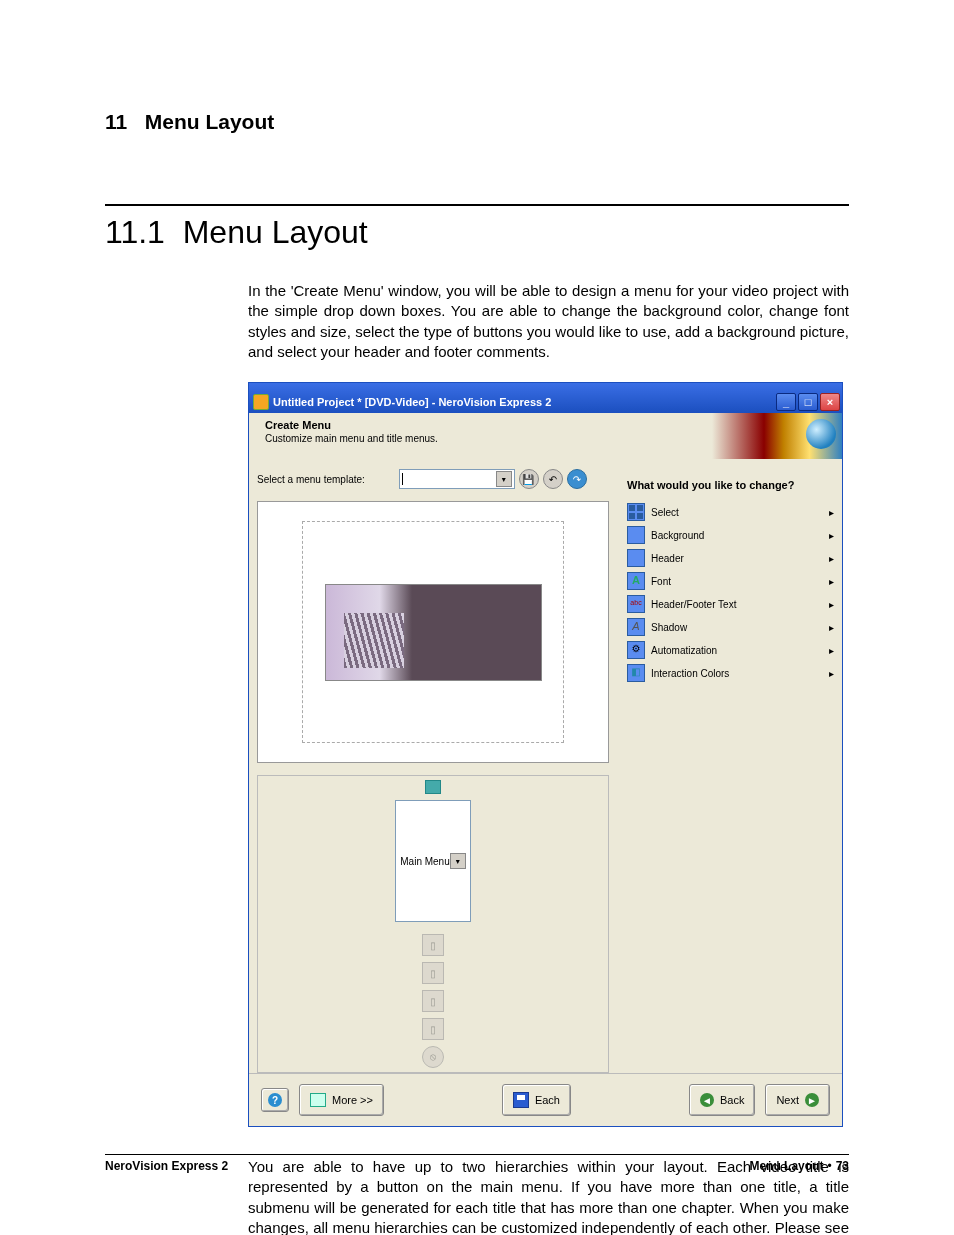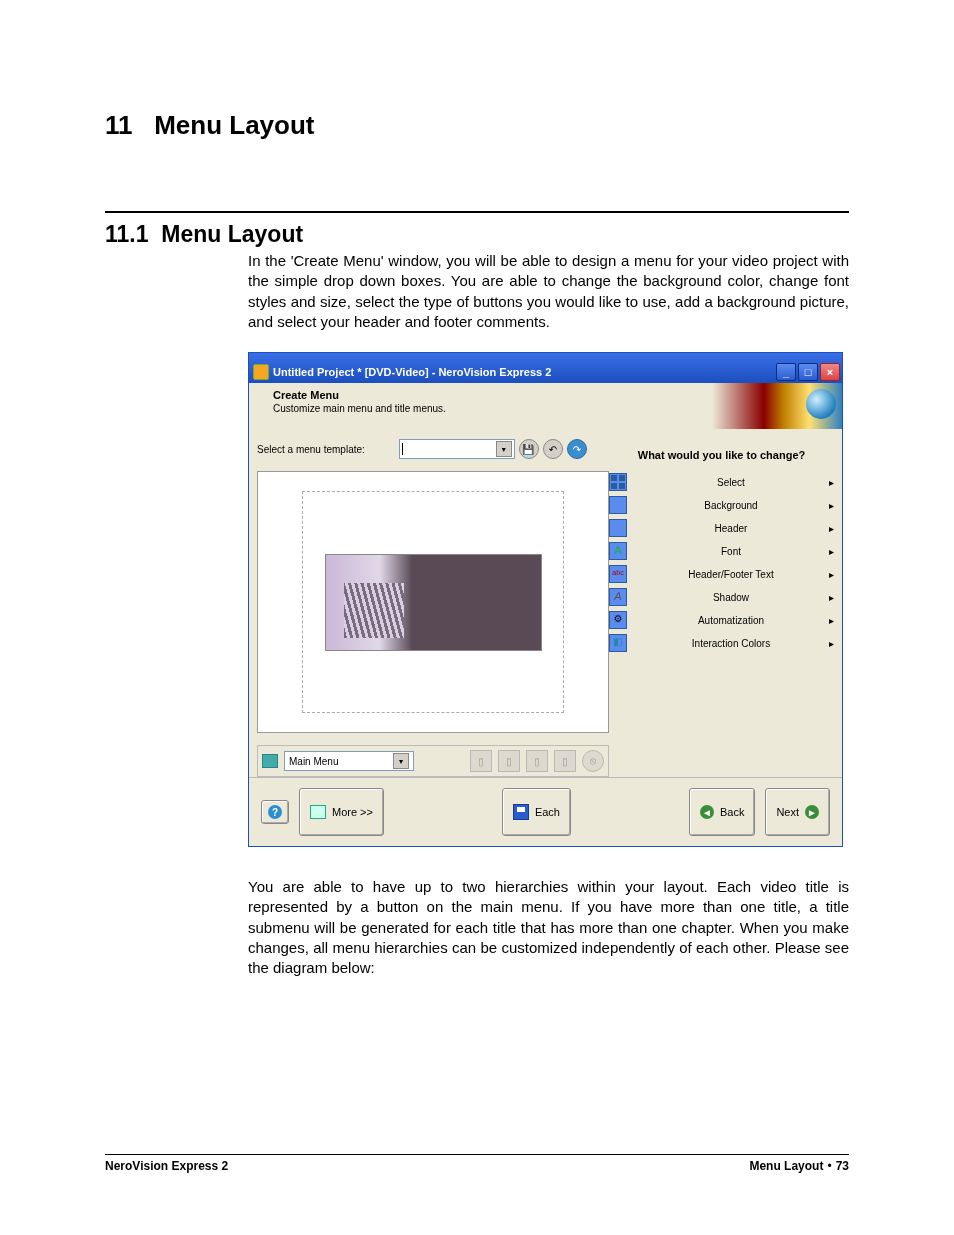--- a/index.html
+++ b/index.html
@@ -10,33 +10,33 @@
     color: #000;
   }
   .page {
     width: 954px;
     height: 1235px;
     position: relative;
     box-sizing: border-box;
     padding: 110px 105px 0 105px;
   }
   .chapter-title {
-    font-size: 26px;
+    font-size: 21px;
     font-weight: bold;
     margin: 0 0 70px 0;
   }
   .section-rule {
     border: 0;
     border-top: 2px solid #000;
     margin: 0 0 8px 0;
   }
   .section-title {
-    font-size: 23px;
-    font-weight: bold;
-    margin: 0 0 3px 0;
+    font-size: 32px;
+    font-weight: normal;
+    margin: 0 0 30px 0;
   }
   .body-text {
     font-size: 15px;
     line-height: 1.35;
     text-align: justify;
     margin: 0 0 18px 143px;
   }
 
   
   .win {
@@ -63,39 +63,39 @@
   .wbtn {
     width: 18px; height: 16px; margin-left: 2px;
     display:flex; align-items:center; justify-content:center;
     font-size:11px; font-weight:bold;
     background: linear-gradient(#5a8cf0,#2a5cd0);
     border:1px solid #0a2a80; color:#fff; border-radius:2px;
   }
   .wbtn.close { background: linear-gradient(#e88,#d44); border-color:#922; }
   .hdr {
     display:flex; align-items:flex-start;
-    padding: 6px 0 0 24px;
+    padding: 6px 0 0 16px;
     height: 46px;
     position:relative;
   }
   .hdr-left { font-size:11px; }
   .hdr-title { font-weight:bold; }
   .hdr-sub { font-size:10px; margin-top:2px; }
   .hdr-logo {
     position:absolute; right:0; top:0; width:130px; height:46px;
     background: linear-gradient(90deg, #ece9d8 0%, #8a0000 40%, #c08000 55%, #ffe070 75%, #3080c0 100%);
   }
   .hdr-logo::after{
     content:""; position:absolute; right:6px; top:6px; width:30px; height:30px;
     border-radius:50%; background: radial-gradient(circle at 35% 35%, #cfefff, #2080c0 70%);
   }
 
-  .content-row { display:flex; padding: 4px 8px 0 8px; text-align: center; }
+  .content-row { display:flex; padding: 4px 8px 0 8px; }
   .left-col { width: 352px; }
-  .right-col { flex:1; font-size:10px; }
+  .right-col { flex:1; padding-left: 18px; font-size:10px; }
 
   .tmpl-row { font-size:10px; display:flex; align-items:center; gap:4px; }
   .tmpl-sel {
     flex:0 0 110px; height:18px; border:1px solid #7f9db9; background:#fff;
     margin-left: 30px;
     display:flex; align-items:center; padding:0 2px;
   }
   .tmpl-sel .cursor { border-left:1px solid #000; height:12px; }
   .tmpl-sel .dd { margin-left:auto; width:14px; height:14px;
     background:#d4d0c8; border:1px solid #888;
@@ -125,21 +125,21 @@
     border:1px solid #888;
     position:relative;
   }
   .thumb::before{
     content:""; position:absolute; left:18px; top:28px; width:60px; height:55px;
     background: repeating-linear-gradient(75deg, #7a6a80 0 3px, #d8d0e0 3px 6px);
   }
 
   .subbar {
     margin-top:12px; display:flex; align-items:center; gap:6px;
-    padding: 4px; border:1px solid #bbb; background:#ece9d8;
+    padding: 4px; border:1px solid #bbb; background:#ece9d8;flex-direction:column;
   }
   .subbar .ic { width:14px; height:12px; background:#4aa; border:1px solid #288;}
   .subbar .sel {
     flex:0 0 120px; height:18px; border:1px solid #7f9db9; background:#fff;
     display:flex; align-items:center; padding:0 4px; font-size:10px;
   }
   .subbar .sel .dd {margin-left:auto;width:14px;height:14px;background:#d4d0c8;border:1px solid #888;
     display:flex;align-items:center;justify-content:center;font-size:8px;}
   .sq {
     width:20px;height:20px; background:#d4d0c8; border:1px solid #999;
@@ -165,21 +165,21 @@
   .ic-sh{background:#fff;border:1px solid #555;} .ic-sh::after{content:"A";font-style:italic;color:#555;font-size:11px;display:block;text-align:center;line-height:14px;}
   .ic-auto{background:#fff;border:1px solid #888;} .ic-auto::after{content:"⚙";font-size:10px;display:block;text-align:center;line-height:14px;}
   .ic-int{background:#fff;border:1px solid #28a;} .ic-int::after{content:"◧";color:#28a;font-size:10px;display:block;text-align:center;line-height:14px;}
 
   .bottom-bar{
     border-top:1px solid #bbb;
     padding: 10px 12px;
     display:flex; align-items:center; gap:10px;
   }
   .btn3d{
-    height:22px; padding:12px 10px;
+    height:22px; padding:4px 10px;
     background:#ece9d8; border:1px solid #888; border-radius:3px;
     box-shadow: inset 1px 1px #fff, inset -1px -1px #aaa;
     display:flex; align-items:center; gap:6px; font-size:11px;
   }
   .btn3d.icononly{width:26px;padding:0;justify-content:center;}
   .help-ic{width:14px;height:14px;border-radius:50%;background:#2a8ed0;color:#fff;font-weight:bold;font-size:10px;display:flex;align-items:center;justify-content:center;}
   .more-ic{width:14px;height:12px;background:#cfe;border:1px solid #2a8;}
   .save-ic{width:14px;height:14px;background:#2a5cd0;border:1px solid #1a3a90;position:relative;}
   .save-ic::after{content:"";position:absolute;left:3px;top:2px;width:8px;height:5px;background:#fff;}
   .nav-ic{width:14px;height:14px;border-radius:50%;background:#3a8e3a;color:#fff;display:flex;align-items:center;justify-content:center;font-size:10px;}

